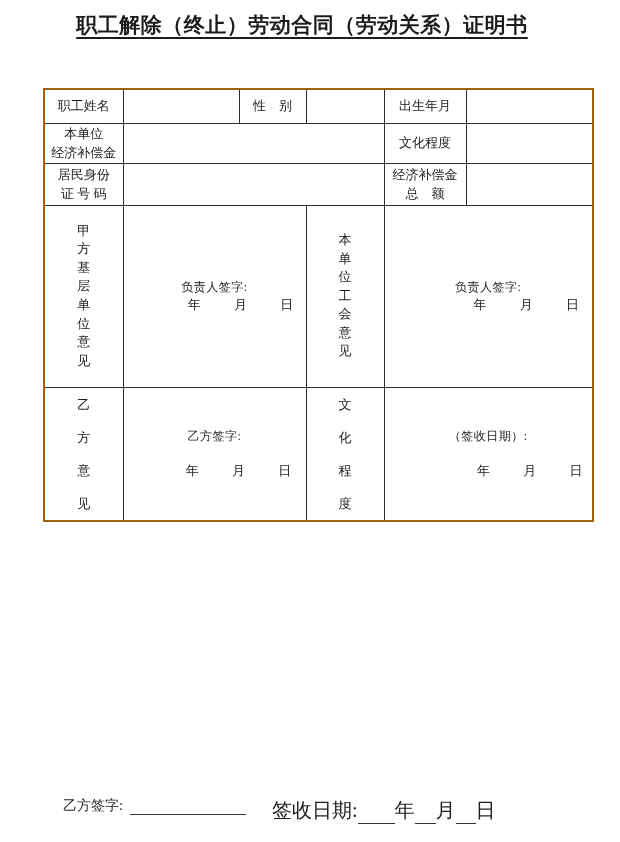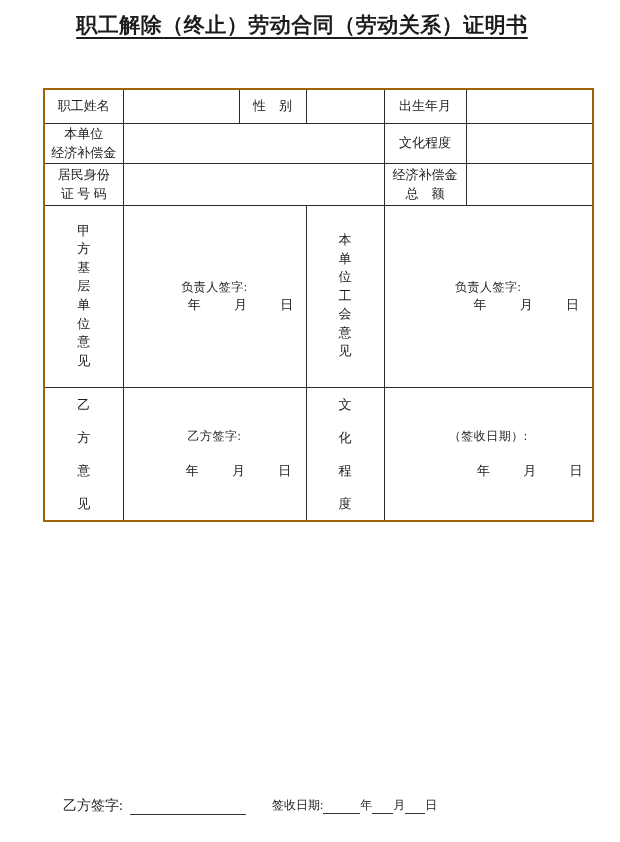--- a/index.html
+++ b/index.html
@@ -59,21 +59,21 @@
   .r7l { padding:0 0 20px 13px; }
   .r7l .date-line { padding-left:52px; }
   .r7r { padding:0 0 20px 7px; }
   .r7r .date-line { padding-left:76px; }
   .r8l { padding:0 0 10px 28px; }
   .r8l .date-line { padding-left:48px; margin-top:17px; }
   .r8r { padding:0 0 10px 12px; }
   .r8r .date-line { padding-left:83px; margin-top:17px; }
   
   .footer-left  { position:absolute; top:797px; left:63px;  font-size:14px; white-space:nowrap; }
-  .footer-right { position:absolute; top:797px; left:272px; font-size:12px; white-space:nowrap; }
+  .footer-right { position:absolute; top:797px; left:272px; font-size:20px; white-space:nowrap; }
   .blank {
     display:inline-block;
     border-bottom:1.5px solid #333;
     height:15px;
     vertical-align:bottom;
   }
   .blank.sig   { width:116px; margin-left:7px; }
   .blank.date1 { width:37px; }
   .blank.date2 { width:21px; }
   .blank.date3 { width:20px; }

